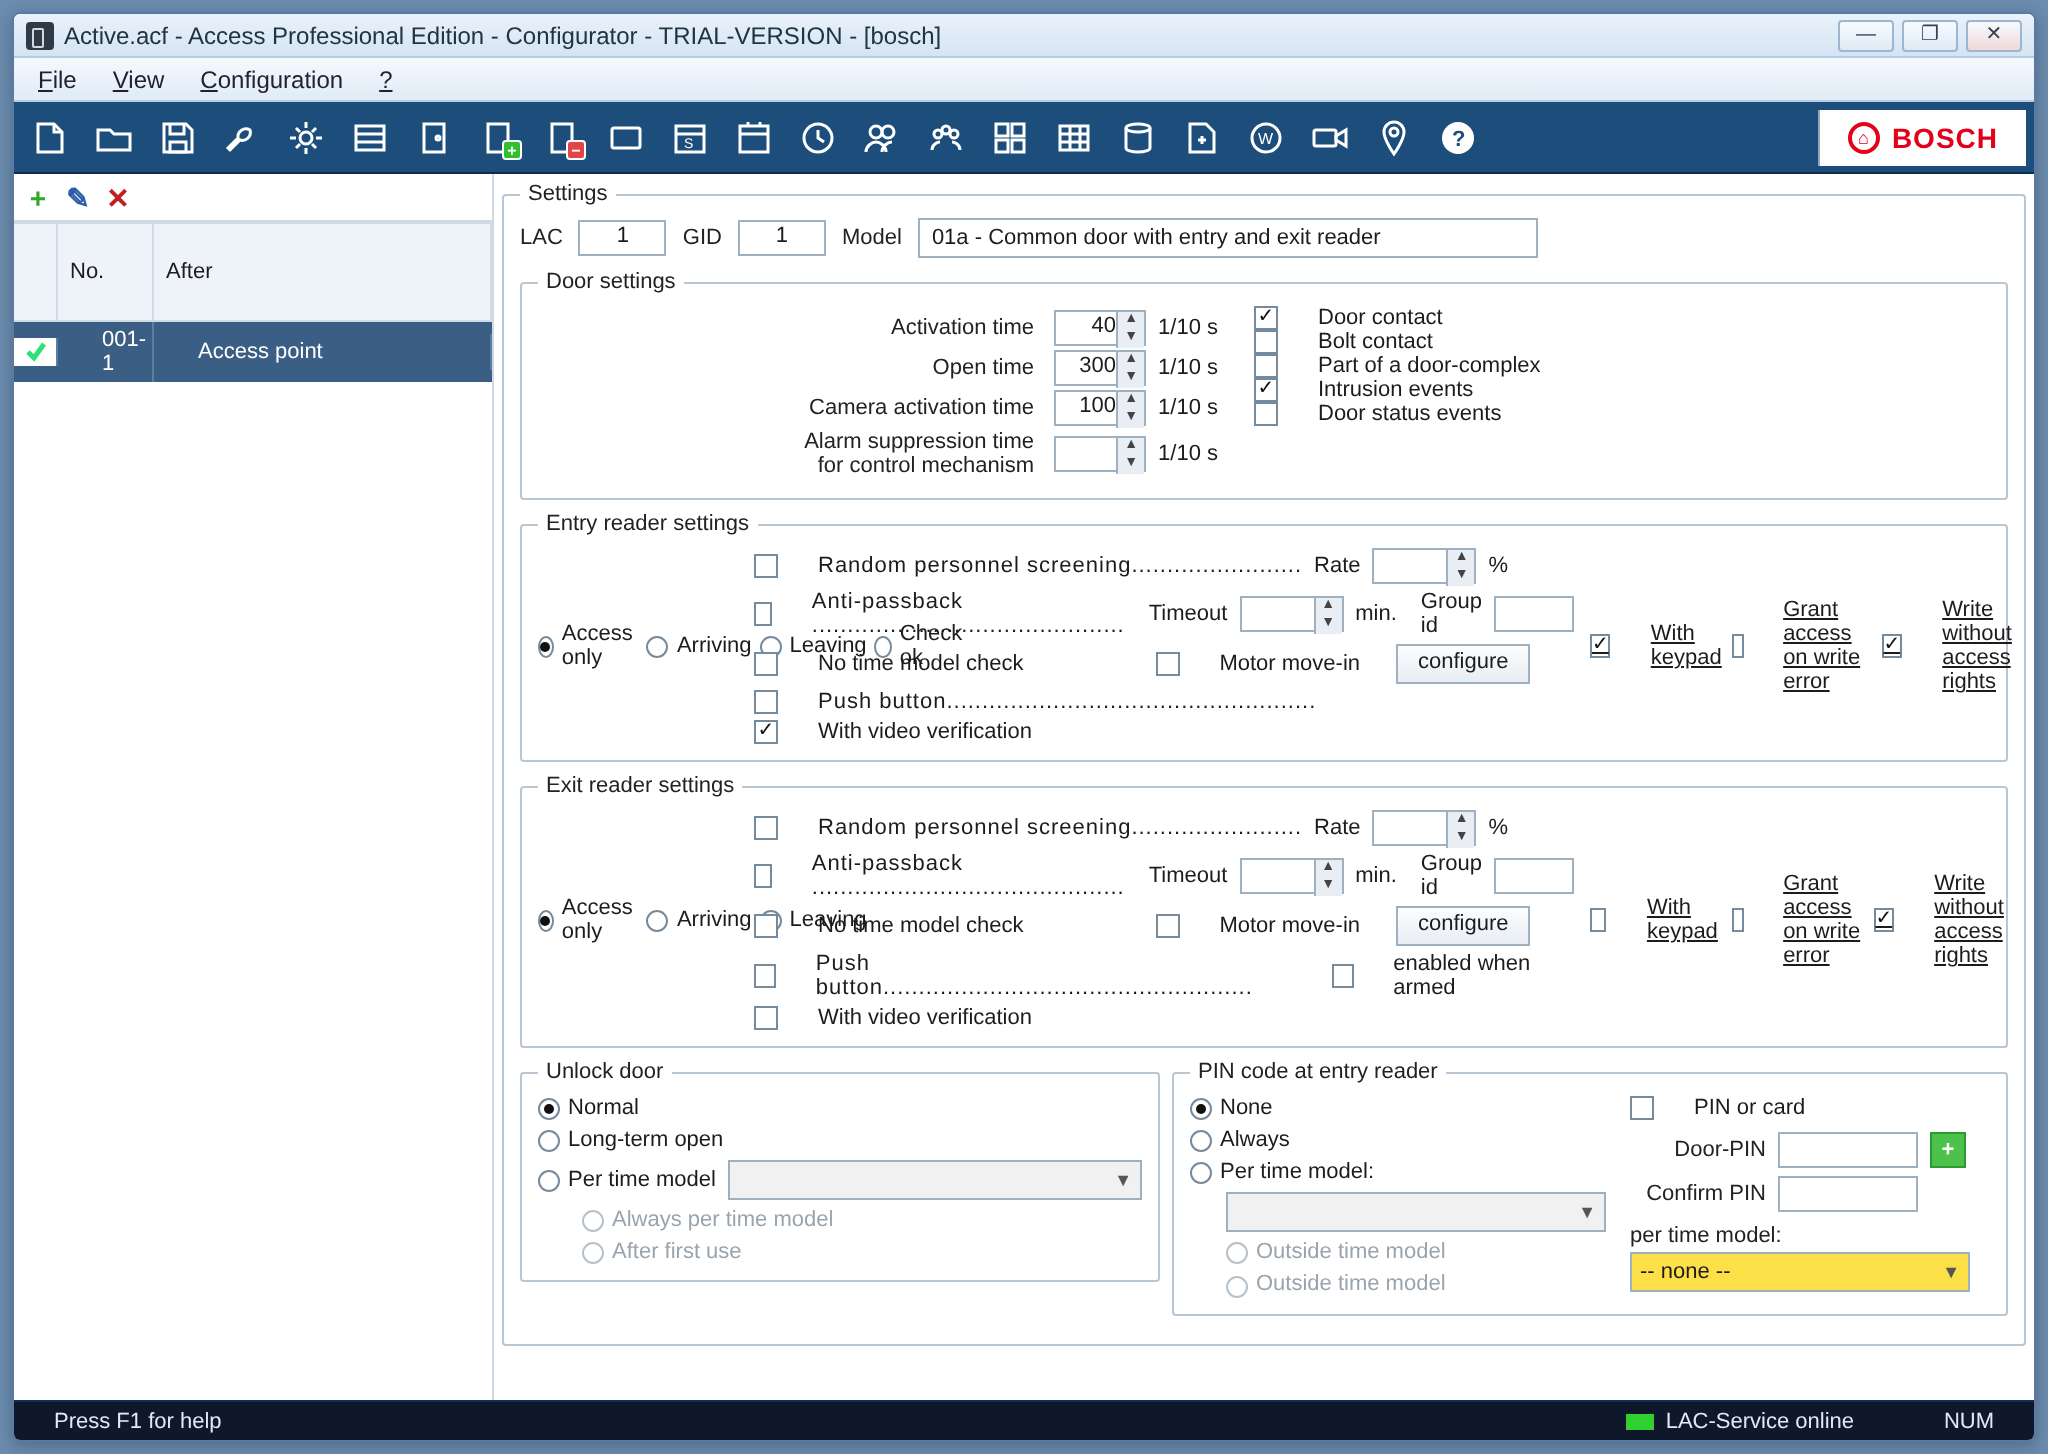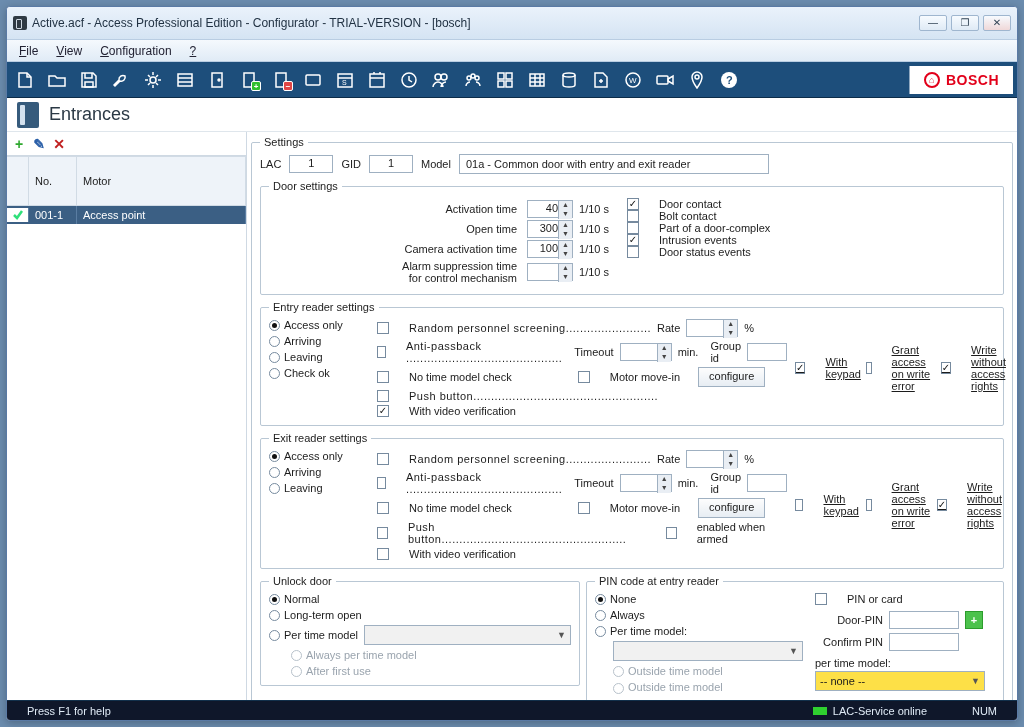--- a/index.html
+++ b/index.html
@@ -1,20 +1,20 @@
 <!DOCTYPE html>
 <html><head>
 <meta charset="utf-8">
 <style>
 * { box-sizing: border-box; margin: 0; padding: 0; font-family: "Segoe UI", Tahoma, Arial, sans-serif; }
 body { width: 1024px; height: 727px; background: #6b8cae; overflow: hidden; position: relative; }
 
 
 .win { position: absolute; left: 6px; top: 6px; right: 6px; bottom: 6px; background: #fff; border: 1px solid #5a7aa5; border-radius: 4px; box-shadow: 0 2px 8px rgba(0,0,0,.25); display: flex; flex-direction: column; overflow: hidden; }
-.titlebar { height: 22px; background: linear-gradient(#eaf2fb,#d5e4f3); border-bottom: 1px solid #b9cde2; display: flex; align-items: center; padding: 16px 6px; font-size: 12px; color: #234; }
+.titlebar { height: 22px; background: linear-gradient(#eaf2fb,#d5e4f3); border-bottom: 1px solid #b9cde2; display: flex; align-items: center; padding: 5px 6px; font-size: 12px; color: #234; }
 .titlebar .ti { width: 14px; height: 14px; background: #2f3a44; display: inline-block; margin-right: 5px; border-radius: 2px; position: relative; }
 .titlebar .ti::after { content:""; position:absolute; left:3px; top:3px; width:4px; height:8px; border:1px solid #cfd9e3; border-radius:1px;}
 .titlebar .spacer { flex: 1; }
 .winbtns { display:flex; gap:4px; }
 .winbtn { width:28px; height:16px; border:1px solid #9fb6cf; border-radius:2px; background: linear-gradient(#f7fbff,#dfeaf5); font-size:10px; line-height:14px; text-align:center; color:#345; cursor: default;}
 .winbtn.close { background: linear-gradient(#f7fbff,#f0d8d8);}
 
 
 .menubar { height:22px; background: linear-gradient(#f5f9fd,#e0ebf6); border-bottom:1px solid #b9cde2; display:flex; align-items:center; font-size:12px; padding:0 4px; gap:2px;}
 .menuitem { padding: 2px 8px; cursor:default; color:#223;}
@@ -39,21 +39,21 @@
 .main { flex:1; display:flex; font-size:11px; color:#1c1c1c; overflow:hidden;}
 .leftpane { width:240px; border-right:1px solid #cfd9e3; display:flex; flex-direction:column; }
 .lefttools { height:24px; display:flex; align-items:center; padding:2px 4px; gap:4px; border-bottom:1px solid #cfd9e3;}
 .lticon { width:16px; height:16px; display:inline-flex; align-items:center; justify-content:center; font-size:14px; font-weight:bold;}
 .lticon.add { color:#2fa82f;}
 .lticon.edit { color:#2a5fa8;}
 .lticon.del { color:#c02020;}
 .thead { display:flex; background:#eef3f9; border-top:1px solid #d1dbe5; border-bottom:1px solid #d1dbe5; font-size:11px;}
 .thead div { padding:18px 6px; border-right:1px solid #d1dbe5;}
 .trow { display:flex; align-items:center; background:#3b5f84; color:#fff; font-size:11px;}
-.trow div { padding:3px 6px; border-right:1px solid #5a7da2;}
+.trow div { padding:3px 22px; border-right:1px solid #5a7da2;}
 .trow .ck { width:18px; height:14px; display:flex; align-items:center; justify-content:center; background:#3b5f84;}
 .trow .ck svg { width:12px; height:12px; stroke:#2fe07a; fill:none; stroke-width:2.5;}
 
 .rightpane { flex:1; overflow:auto; padding:4px 8px 8px 4px;}
 fieldset { border:1px solid #b9c7d4; border-radius:2px; padding:6px 8px 8px 8px; margin-bottom:6px;}
 legend { font-size:11px; padding:0 4px; color:#222;}
 .lbl { color:#222;}
 .val { border:1px solid #9fb0c1; background:#fff; padding:1px 4px; min-width:44px; text-align:center; height:18px; font-size:11px;}
 .spin { position:relative; padding-right:14px; text-align:right; min-width:46px;}
 .spin .sp { position:absolute; right:0; top:0; width:14px; height:18px; border-left:1px solid #9fb0c1; display:flex; flex-direction:column;}
@@ -86,21 +86,21 @@
 .tiny-input { width:26px; }
 .unit { font-size:11px;}
 .top-settings-row { display:flex; align-items:center; gap:8px; margin-bottom:6px;}
 .model { border:1px solid #9fb0c1; background:#fff; padding:1px 6px; height:20px; min-width:310px; display:flex; align-items:center;}
 .ds-grid { display:flex; gap:18px;}
 .ds-left { flex:0 0 340px;}
 .ds-right { flex:1;}
 .ds-row { display:flex; align-items:center; justify-content:flex-end; gap:6px; margin:2px 0;}
 .ds-row .lbl { flex:1; text-align:right; padding-right:4px;}
 .reader-grid { display:flex; gap:8px;}
-.reader-grid .rcol-a { width:100px; flex-shrink:0; display:flex; flex-direction:column; gap:4px;}
+.reader-grid .rcol-a { width:100px; flex-shrink:0; display:flex; gap:4px;}
 .reader-grid .rcol-b { flex:1; display:flex; flex-direction:column; gap:3px;}
 .reader-grid .rcol-c { width:200px; flex-shrink:0; display:flex; flex-direction:row; gap:4px;text-decoration:underline;}
 .inline-row { display:flex; align-items:center; gap:6px;}
 </style>
 </head>
 <body>
 
 <div class="win">
 
   <div class="titlebar">
@@ -263,37 +263,33 @@
           <circle cx="10" cy="10" r="8" fill="#fff" stroke="none"></circle>
           <text x="7" y="14" font-size="11" fill="#1d4e7b" stroke="none" font-weight="bold">?</text>
         </svg>
       </div>
     <div class="brand">
         <span class="brand-dot">⌂</span>
         <span>BOSCH</span>
       </div>
   </div>
 
-  <div class="pagehdr">
-    <span class="ico"></span>
-    <span>Entrances</span>
-  </div>
 
   <div class="main">
 
     <div class="leftpane">
       <div class="lefttools">
         <span class="lticon add">+</span>
         <span class="lticon edit">✎</span>
         <span class="lticon del">✕</span>
       </div>
       <div class="thead">
         <div style="width:22px"></div>
         <div style="width:48px">No.</div>
-        <div style="flex:1">Motor</div>
+        <div style="flex:1">After</div>
       </div>
       <div class="trow">
         <div class="ck" style="width:22px;padding:0;background:#fff;">
             <svg viewBox="0 0 12 12">
               <path d="M2 6l3 3 5-7"></path>
             </svg>
           </div>
         <div style="width:48px">001-1</div>
         <div style="flex:1">Access point</div>
       </div>

